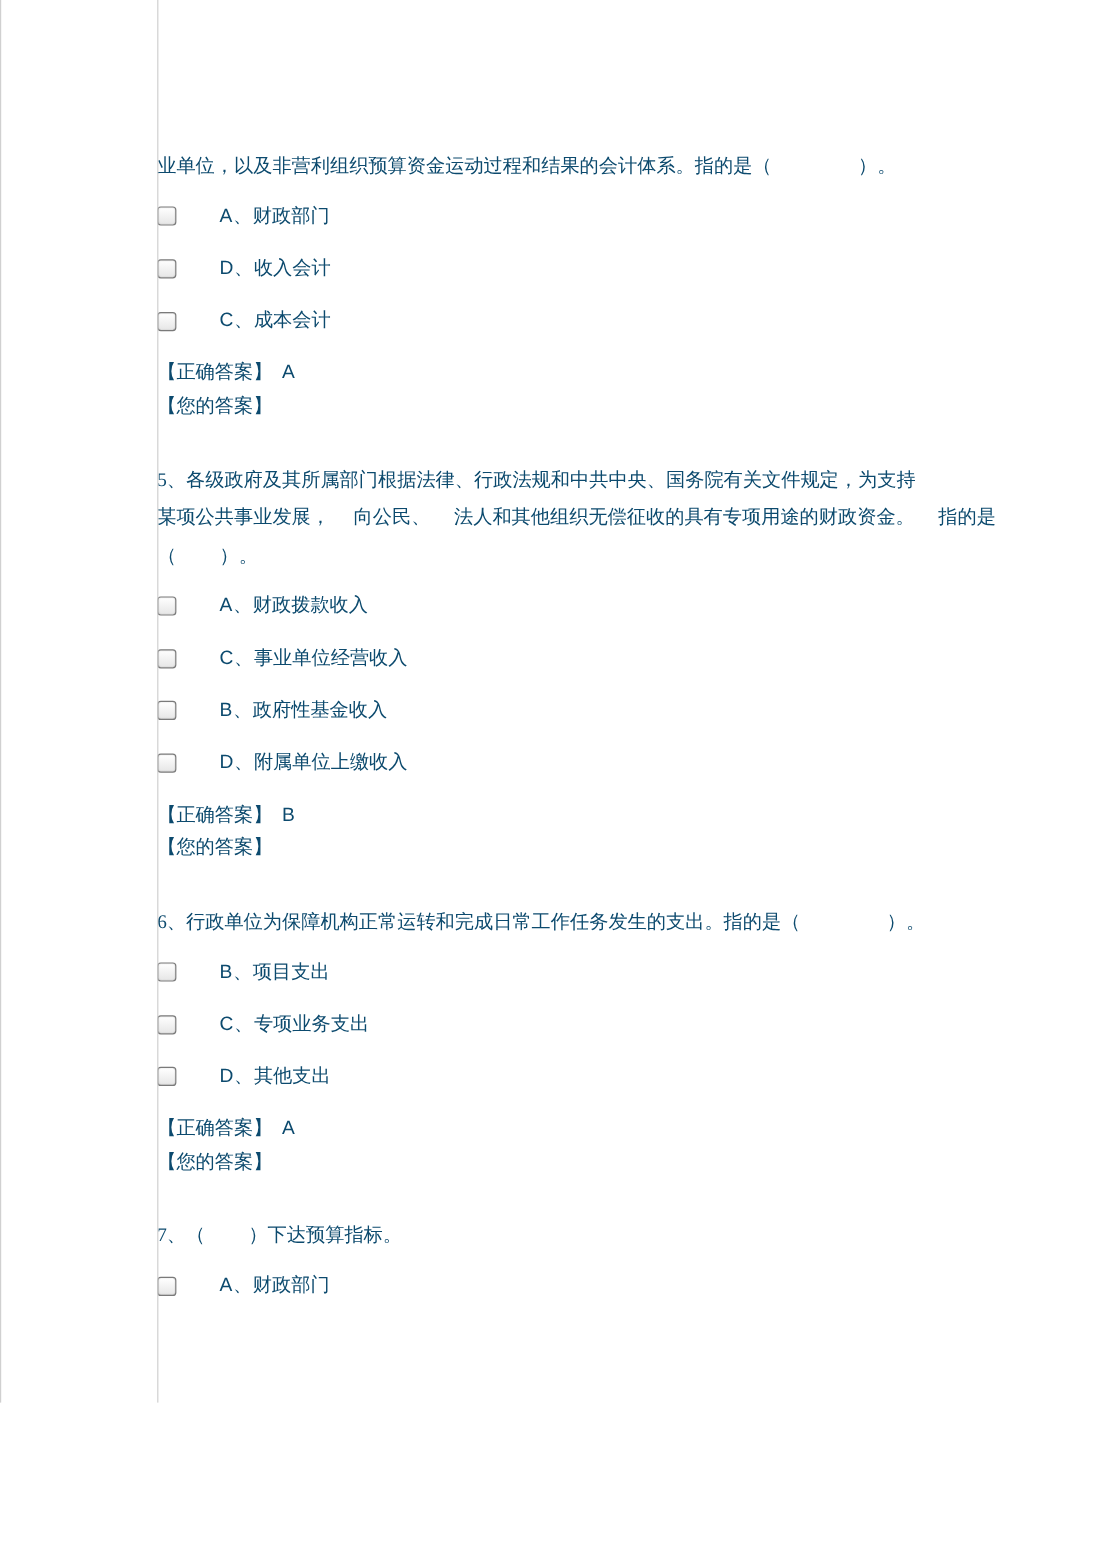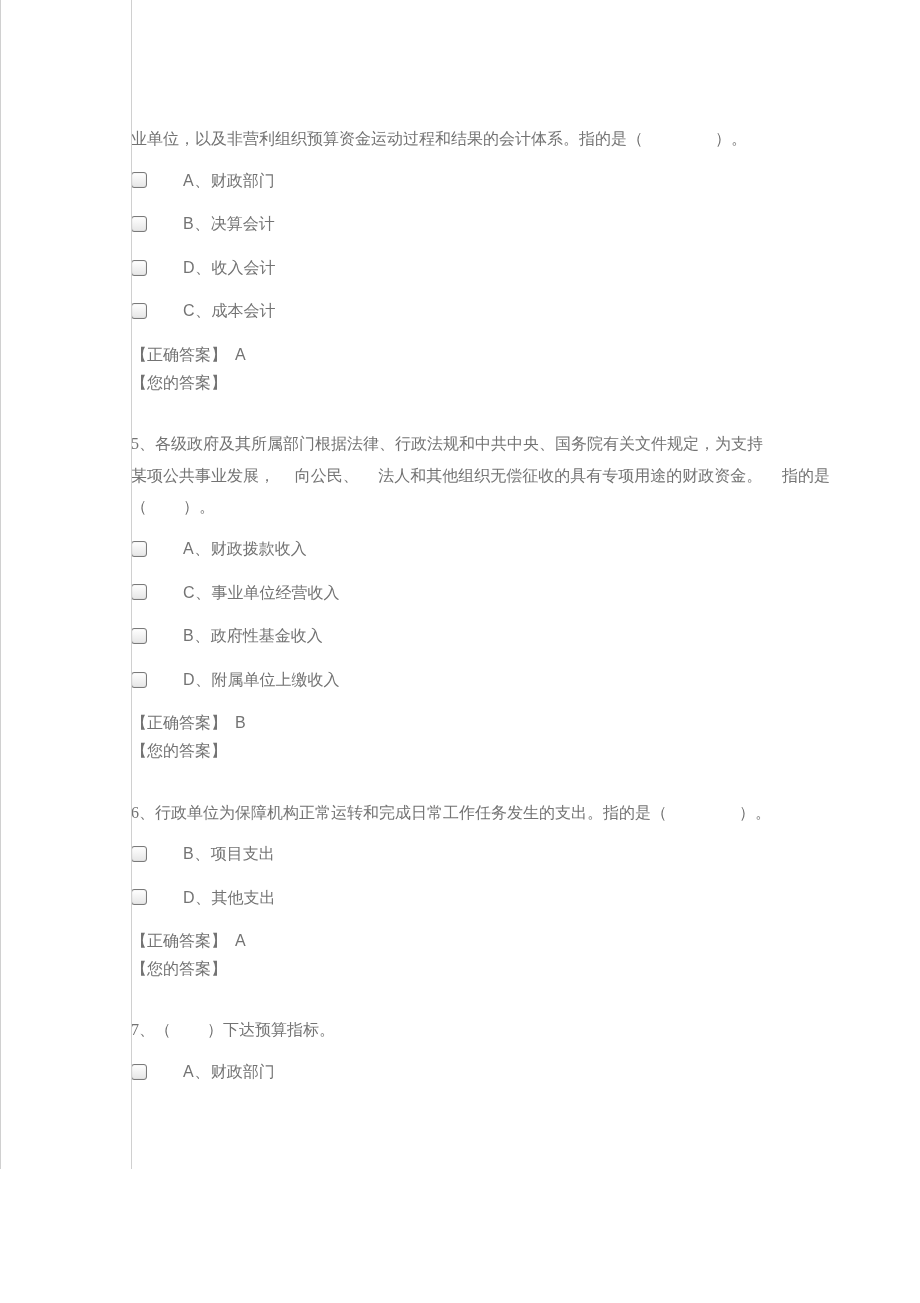--- a/index.html
+++ b/index.html
@@ -7,21 +7,21 @@
     padding: 0;
     background: #ffffff;
     width: 920px;
   }
   .page {
     box-sizing: border-box;
     width: 920px;
     padding: 120px 90px 80px 130px;
     font-family: "SimSun", "宋体", serif;
     font-size: 16px;
-    color: #737373;
+    color: #0c4a6e;
     line-height: 1.6;
     position: relative;
     border-left: 1px solid #d0d0d0;
   }
   .vline {
     position: absolute;
     left: 130px;
     top: 0;
     bottom: 0;
     width: 0;
@@ -76,24 +76,20 @@
   <div class="q-stem">
     <span>业单位，以及非营利组织预算资金运动过程和结果的会计体系。指的是（</span><span class="paren">　　　　</span><span>）。</span>
   </div>
 
   <div class="option">
     <span class="radio"></span>
     <span class="opt-label"><span class="opt-letter">A、</span><span>财政部门</span></span>
   </div>
   <div class="option">
     <span class="radio"></span>
-    <span class="opt-label"><span class="opt-letter">B、</span><span>决算会计</span></span>
-  </div>
-  <div class="option">
-    <span class="radio"></span>
     <span class="opt-label"><span class="opt-letter">D、</span><span>收入会计</span></span>
   </div>
   <div class="option">
     <span class="radio"></span>
     <span class="opt-label"><span class="opt-letter">C、</span><span>成本会计</span></span>
   </div>
 
   <div class="answer-line">
     <span>【正确答案】</span><span class="answer-val">A</span>
   </div>
@@ -145,20 +141,24 @@
   <div class="q-stem">
     <span>6、</span><span>行政单位为保障机构正常运转和完成日常工作任务发生的支出。指的是（</span><span class="paren">　　　　</span><span>）。</span>
   </div>
 
   <div class="option">
     <span class="radio"></span>
     <span class="opt-label"><span class="opt-letter">B、</span><span>项目支出</span></span>
   </div>
   <div class="option">
     <span class="radio"></span>
+    <span class="opt-label"><span class="opt-letter">C、</span><span>专项业务支出</span></span>
+  </div>
+  <div class="option">
+    <span class="radio"></span>
     <span class="opt-label"><span class="opt-letter">D、</span><span>其他支出</span></span>
   </div>
 
   <div class="answer-line">
     <span>【正确答案】</span><span class="answer-val">A</span>
   </div>
   <div class="answer-line">
     <span>【您的答案】</span>
   </div>
 

